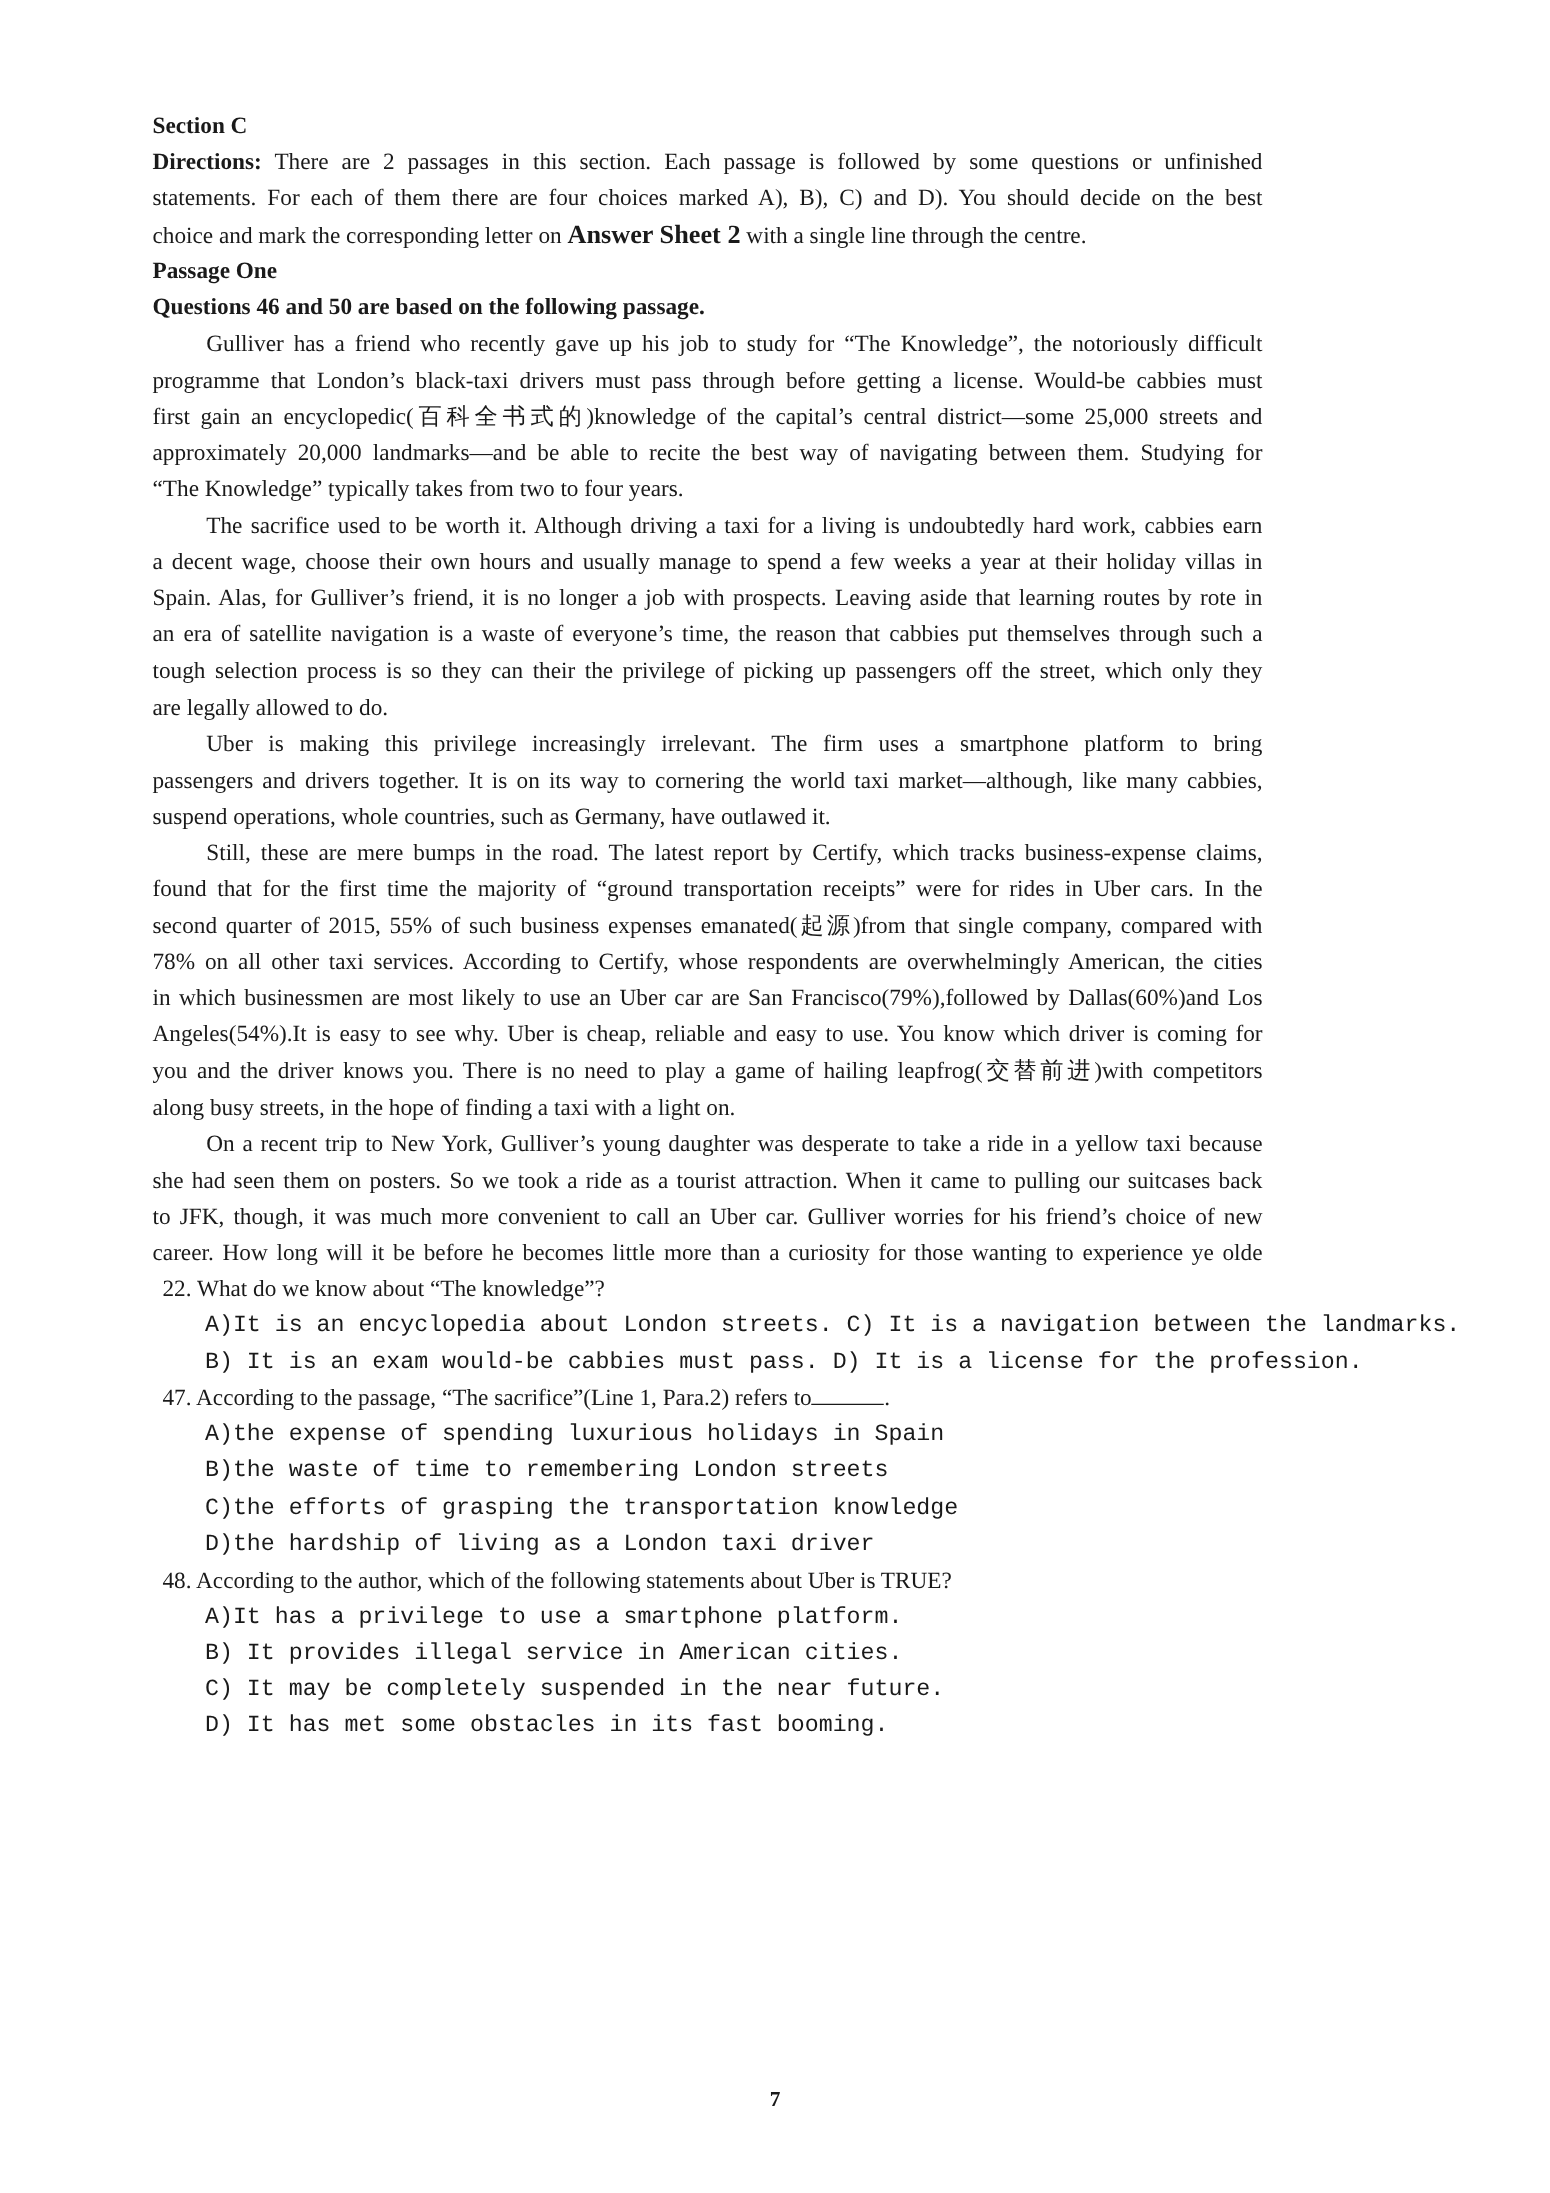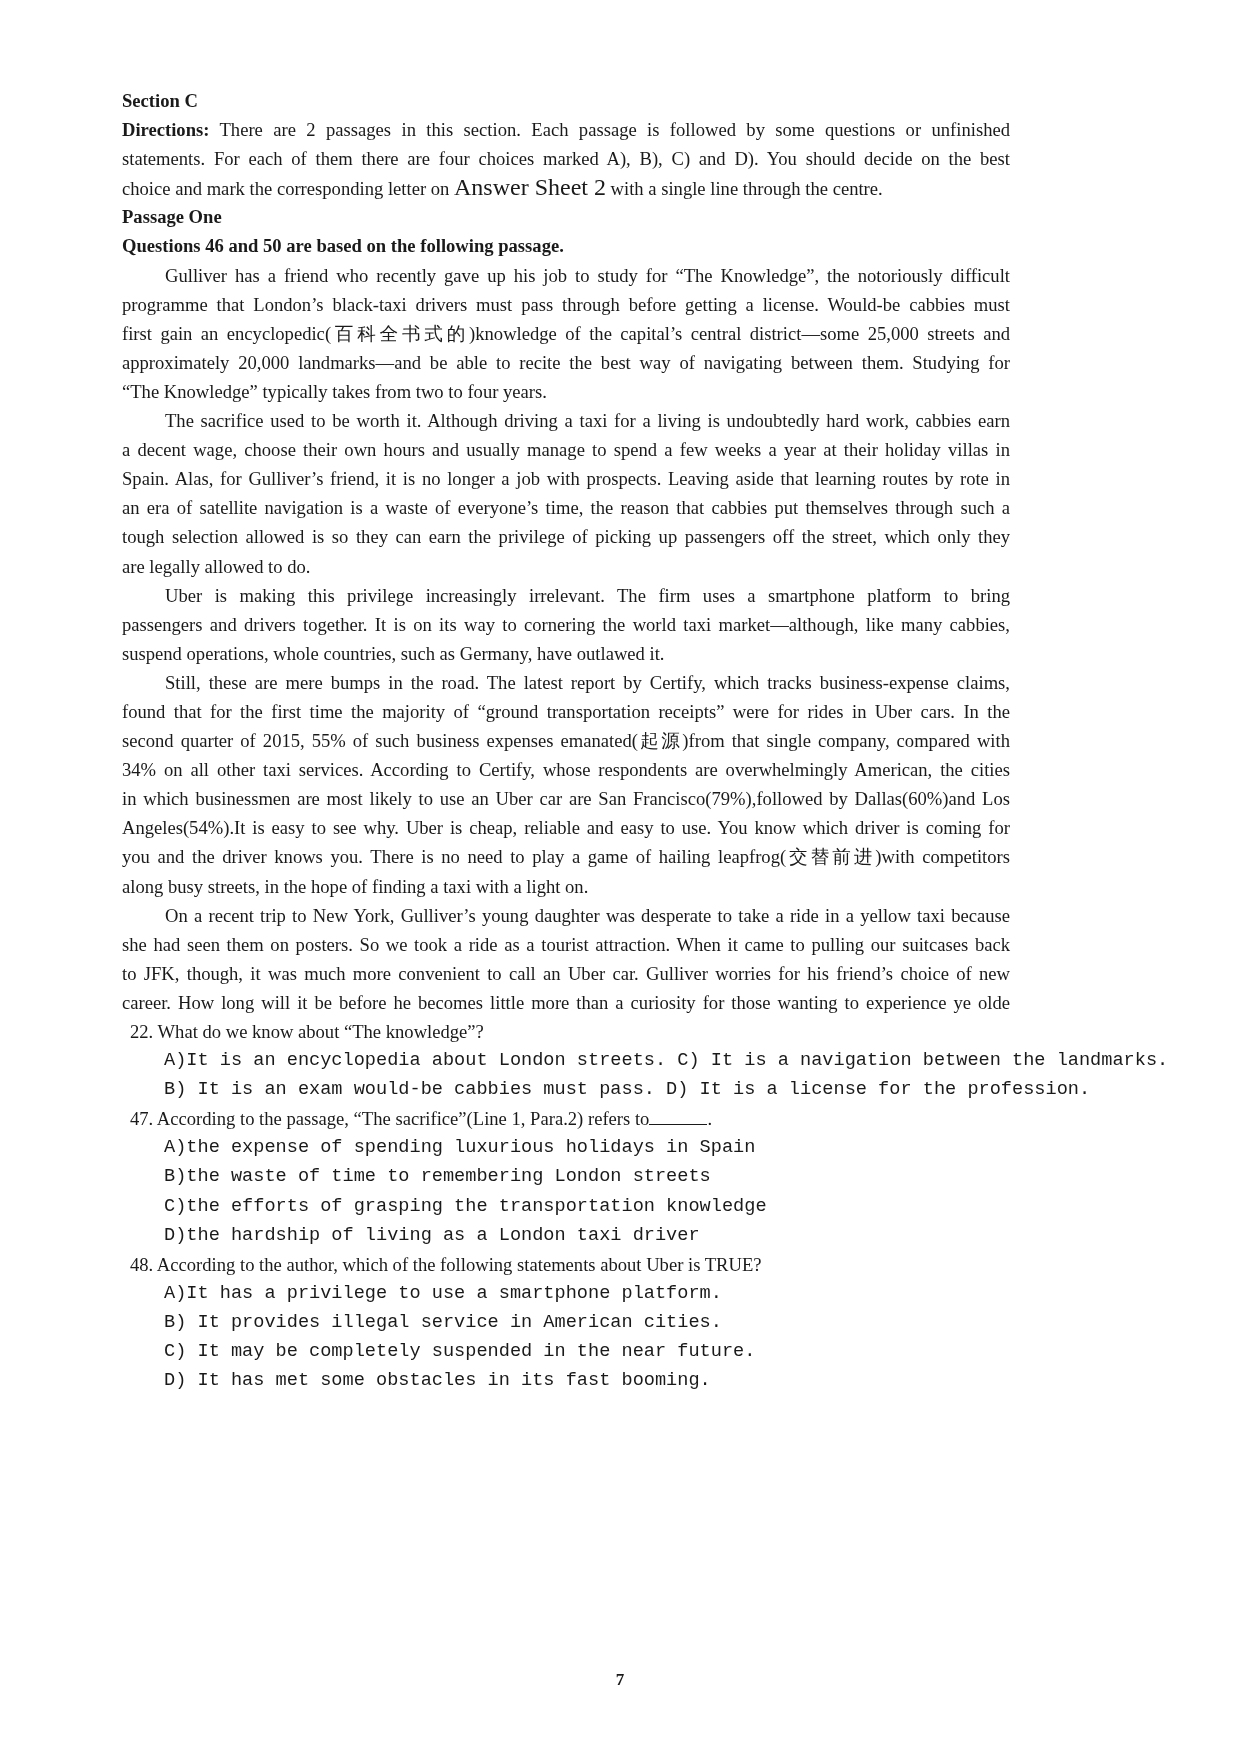--- a/index.html
+++ b/index.html
@@ -31,22 +31,22 @@
     .justify {
       text-align: justify;
       text-align-last: justify;
       white-space: normal;
     }
     .bold { font-weight: bold; font-family: Liberation Serif, serif; }
     .indent { padding-left: 43px; }
     .q { padding-left: 8px; }
     .opt { padding-left: 42px; font-family: Liberation Mono, monospace; }
     .answer-sheet {
-      font-weight: normal;
-      font-size: 24px;
+      font-weight: bold;
+      font-size: 21px;
     }
     .blank {
       display: inline-block;
       width: 58px;
       border-bottom: 1px solid #1a1a1a;
       height: 18px;
       vertical-align: baseline;
     }
     .page-number {
       position: absolute;
@@ -78,35 +78,35 @@
     <span class="line justify">first gain an encyclopedic(百科全书式的)knowledge of the capital’s central district—some 25,000 streets and</span>
     <span class="line justify">approximately 20,000 landmarks—and be able to recite the best way of navigating between them. Studying for</span>
     <span class="line">“The Knowledge” typically takes from two to four years.</span>
   </div>
 
   <div>
     <span class="line justify indent">The sacrifice used to be worth it. Although driving a taxi for a living is undoubtedly hard work, cabbies earn</span>
     <span class="line justify">a decent wage, choose their own hours and usually manage to spend a few weeks a year at their holiday villas in</span>
     <span class="line justify">Spain. Alas, for Gulliver’s friend, it is no longer a job with prospects. Leaving aside that learning routes by rote in</span>
     <span class="line justify">an era of satellite navigation is a waste of everyone’s time, the reason that cabbies put themselves through such a</span>
-    <span class="line justify">tough selection allowed is so they can earn the privilege of picking up passengers off the street, which only they</span>
+    <span class="line justify">tough selection process is so they can their the privilege of picking up passengers off the street, which only they</span>
     <span class="line">are legally allowed to do.</span>
   </div>
 
   <div>
     <span class="line justify indent">Uber is making this privilege increasingly irrelevant. The firm uses a smartphone platform to bring</span>
     <span class="line justify">passengers and drivers together. It is on its way to cornering the world taxi market—although, like many cabbies,</span>
     <span class="line">suspend operations, whole countries, such as Germany, have outlawed it.</span>
   </div>
 
   <div>
     <span class="line justify indent">Still, these are mere bumps in the road. The latest report by Certify, which tracks business-expense claims,</span>
     <span class="line justify">found that for the first time the majority of “ground transportation receipts” were for rides in Uber cars. In the</span>
     <span class="line justify">second quarter of 2015, 55% of such business expenses emanated(起源)from that single company, compared with</span>
-    <span class="line justify">34% on all other taxi services. According to Certify, whose respondents are overwhelmingly American, the cities</span>
+    <span class="line justify">78% on all other taxi services. According to Certify, whose respondents are overwhelmingly American, the cities</span>
     <span class="line justify">in which businessmen are most likely to use an Uber car are San Francisco(79%),followed by Dallas(60%)and Los</span>
     <span class="line justify">Angeles(54%).It is easy to see why. Uber is cheap, reliable and easy to use. You know which driver is coming for</span>
     <span class="line justify">you and the driver knows you. There is no need to play a game of hailing leapfrog(交替前进)with competitors</span>
     <span class="line">along busy streets, in the hope of finding a taxi with   a light on.</span>
   </div>
 
   <div>
     <span class="line justify indent">On a recent trip to New York, Gulliver’s young daughter was desperate to take a ride in a yellow taxi because</span>
     <span class="line justify">she had seen them on posters. So we took a ride as a tourist attraction. When it came to pulling our suitcases back</span>
     <span class="line justify">to JFK, though, it was much more convenient to call an Uber car. Gulliver worries for his friend’s choice of new</span>

